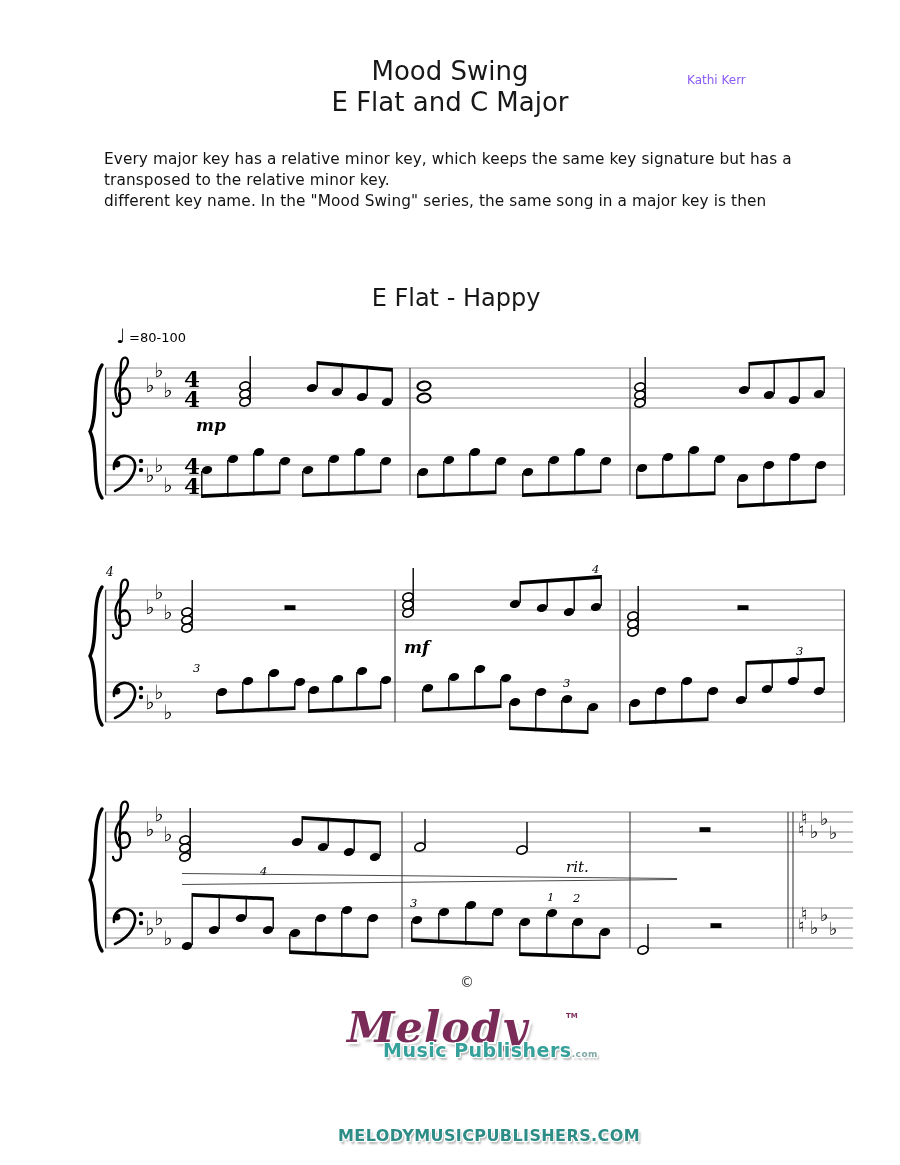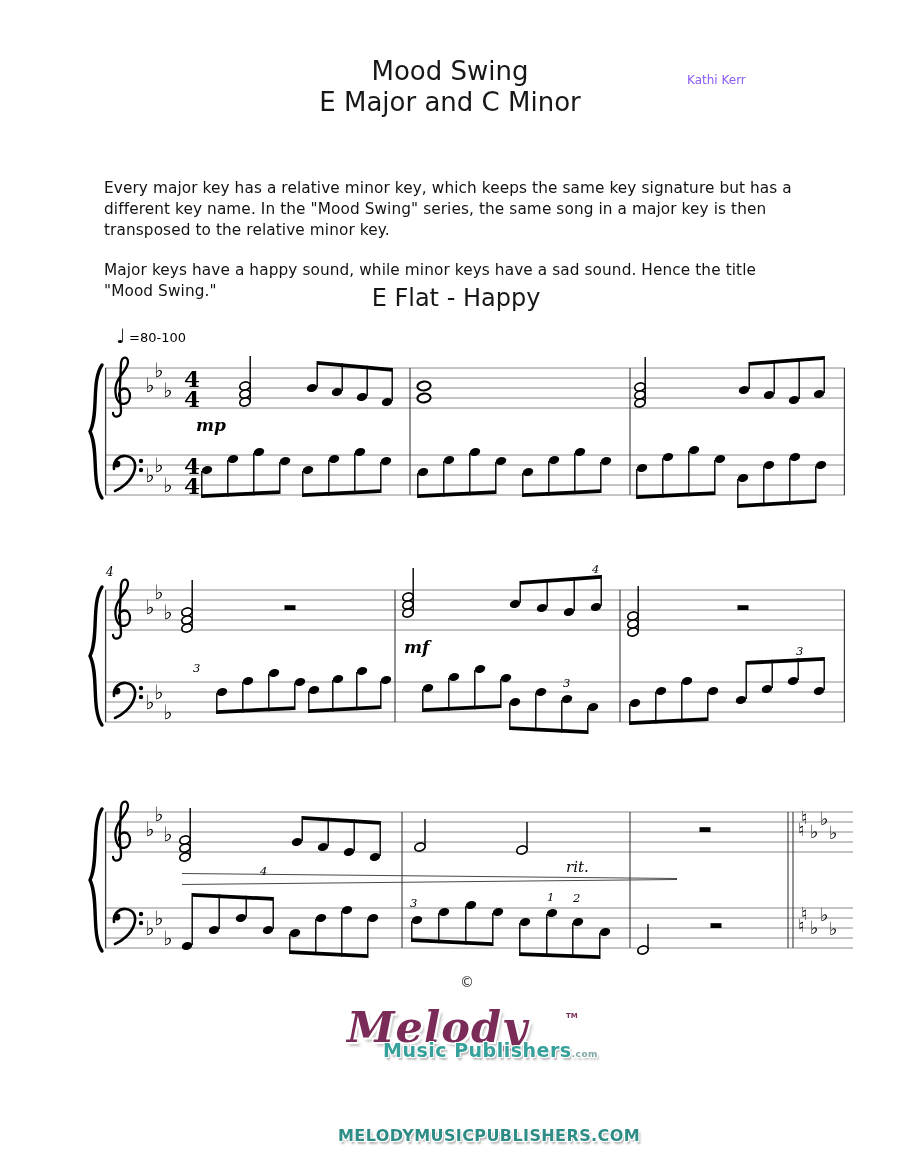--- a/index.html
+++ b/index.html
@@ -1,21 +1,21 @@
 <!DOCTYPE html>
 <html><head>
 <meta charset="utf-8">
 <style>
   html,body{margin:0;padding:0;background:#fff;}
   .page{position:relative;width:900px;height:1165px;background:#ffffff;overflow:hidden;
         font-family:"DejaVu Sans",sans-serif;color:#141414;}
   .title-block{position:absolute;top:56px;left:0;width:900px;text-align:center;
                font-size:26px;line-height:31px;color:#171717;}
   .composer{position:absolute;left:687px;top:73px;font-size:12px;color:#8b5cf6;}
-  .para{position:absolute;left:104px;font-size:15.3px;line-height:21px;color:#121212;letter-spacing:0.1px;margin-top:29px;}
+  .para{position:absolute;left:104px;font-size:15.3px;line-height:21px;color:#121212;letter-spacing:0.1px;}
   .p1{top:149px;} .p2{top:231px;}
   .section-heading{position:absolute;top:284px;left:0;width:912px;text-align:center;
                    font-size:24px;color:#171717;}
   .copyright{position:absolute;left:460px;top:974px;font-size:14px;color:#333;}
 
   
   svg text{fill:#000;}
   .sv-dyn{font:italic 700 17px "DejaVu Serif",serif;}
   .sv-fing{font:italic 400 11.5px "DejaVu Serif",serif;}
   .sv-rit{font:italic 400 15px "DejaVu Serif",serif;}
@@ -44,35 +44,31 @@
       font:700 16px "DejaVu Sans",sans-serif;letter-spacing:0.4px;
       text-shadow:-1px -1px 0 #fff,1px -1px 0 #fff,-1px 1px 0 #fff,1px 1px 0 #fff,2px 3px 2px #b5b5b5;}
 </style>
 </head>
 <body>
 
 <div class="page">
 
   <div class="title-block">
     <div>Mood Swing</div>
-    <div>E Major and C Minor</div>
+    <div>E Flat and C Major</div>
   </div>
 
   <div class="composer">Kathi Kerr</div>
 
   <div class="para p1">
     <div>Every major key has a relative minor key, which keeps the same key signature but has a</div>
+    <div>transposed to the relative minor key.</div>
     <div>different key name.  In the "Mood Swing" series, the same song in a major key is then</div>
-    <div>transposed to the relative minor key.</div>
   </div>
 
-  <div class="para p2">
-    <div>Major keys have a happy sound, while minor keys have a sad sound.  Hence the title</div>
-    <div>"Mood Swing."</div>
-  </div>
 
   <div class="section-heading">E Flat - Happy</div>
 
   <svg id="score-svg" width="900" height="1165" style="position:absolute;left:0;top:0;">
       <line x1="105" y1="368" x2="845" y2="368" stroke="#8a8a8a" stroke-width="1"></line>
       <line x1="105" y1="378" x2="845" y2="378" stroke="#8a8a8a" stroke-width="1"></line>
       <line x1="105" y1="388" x2="845" y2="388" stroke="#8a8a8a" stroke-width="1"></line>
       <line x1="105" y1="398" x2="845" y2="398" stroke="#8a8a8a" stroke-width="1"></line>
       <line x1="105" y1="408" x2="845" y2="408" stroke="#8a8a8a" stroke-width="1"></line>
       <line x1="105" y1="455" x2="845" y2="455" stroke="#8a8a8a" stroke-width="1"></line>

